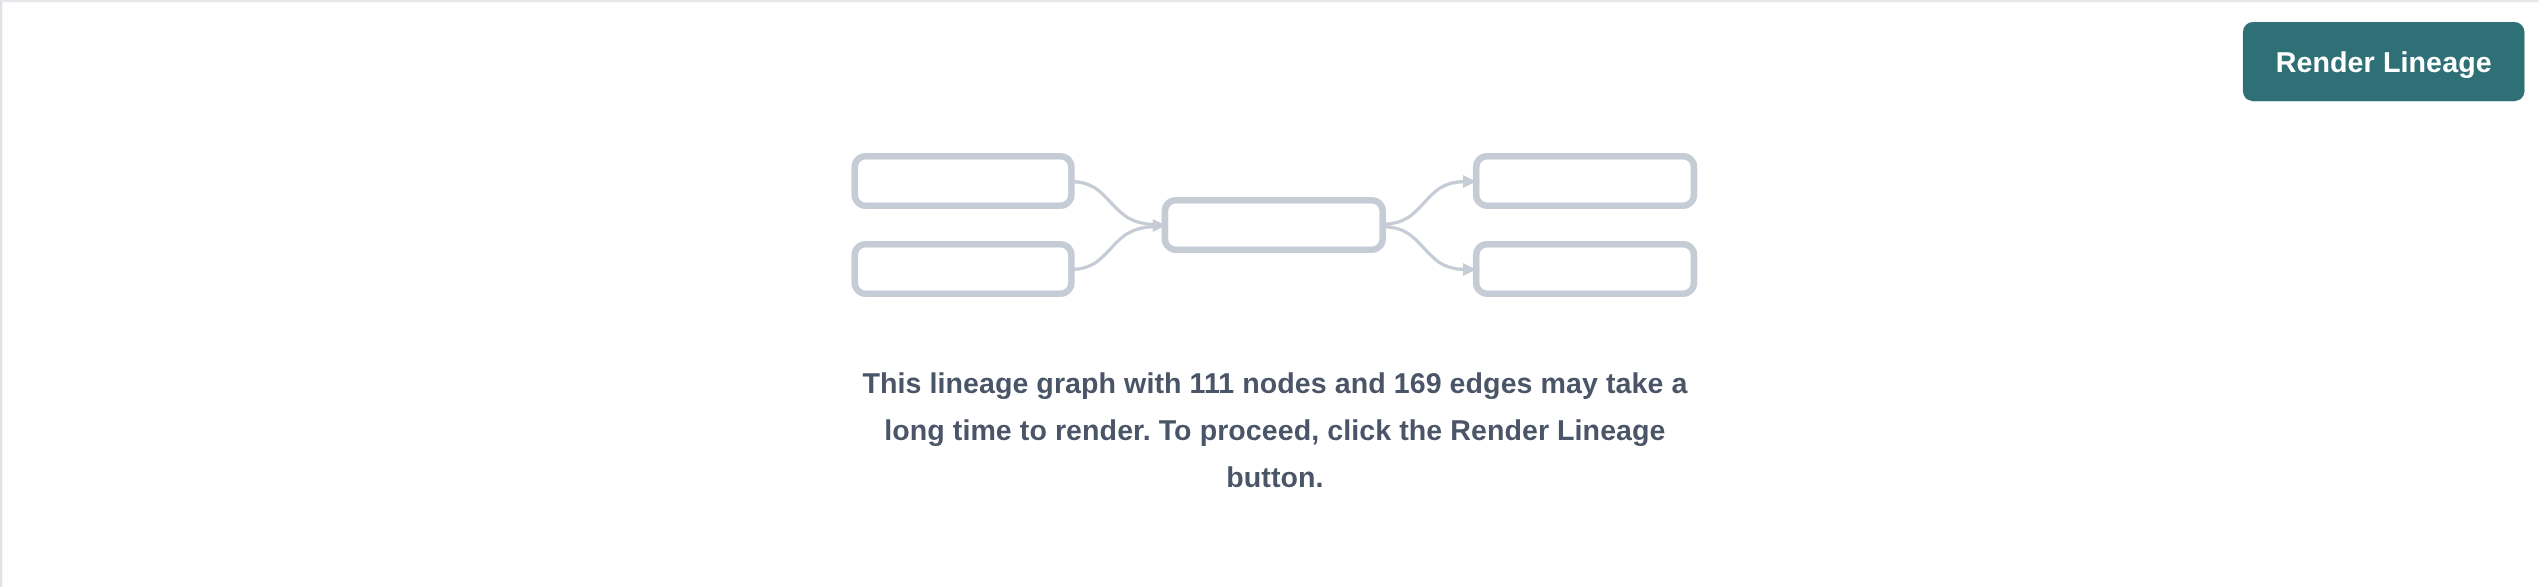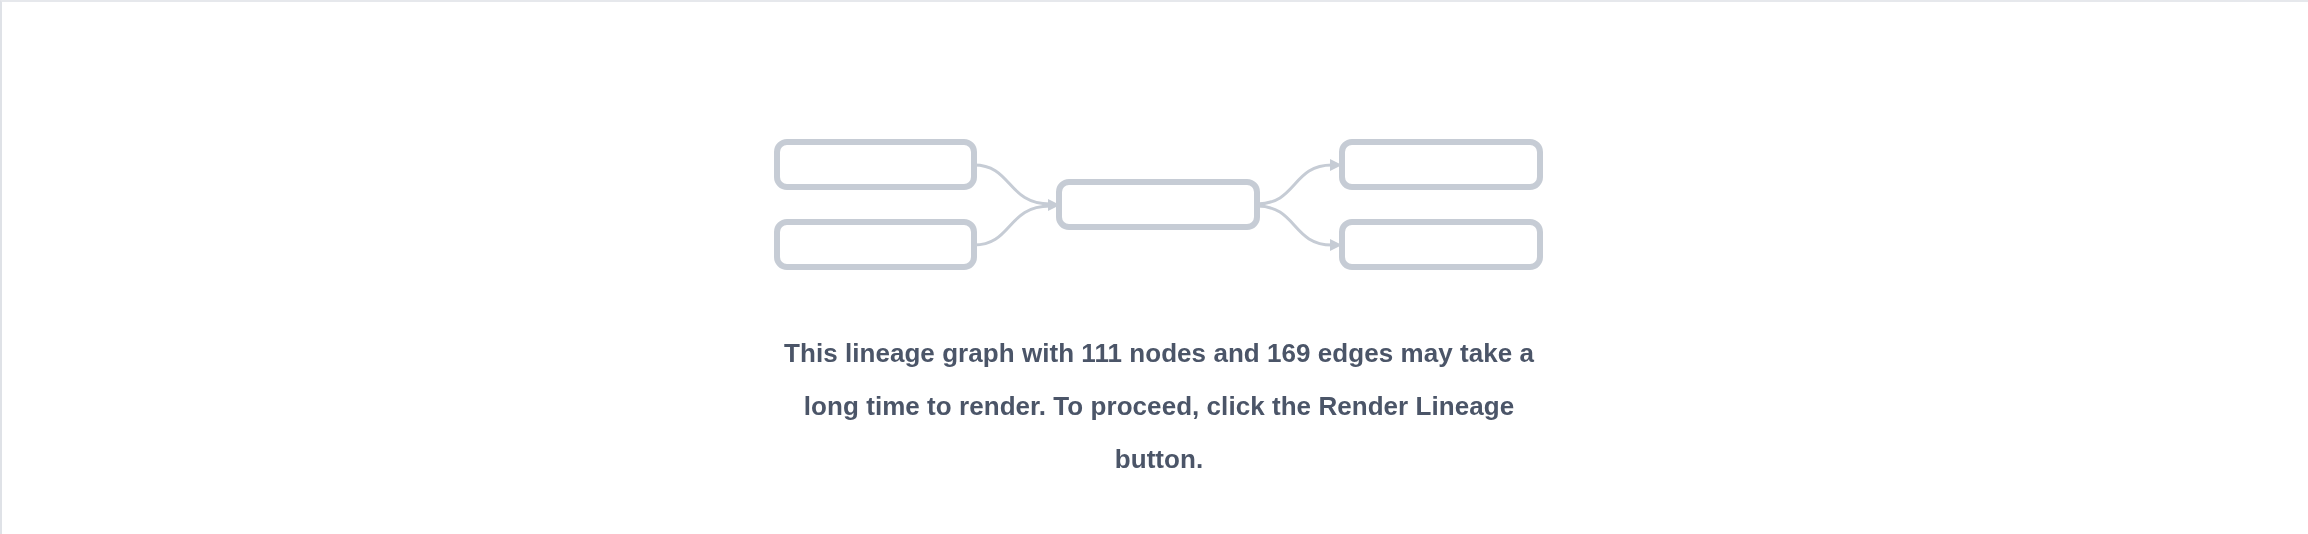--- a/index.html
+++ b/index.html
@@ -79,29 +79,30 @@
   #lineage-warning-message {
     position: absolute;
     left: 757px;
     top: 325px;
     width: 800px;
     text-align: center;
     color: #4b5568;
     font-family: "Liberation Sans", sans-serif;
     font-size: 26px;
     font-weight: bold;
-    line-height: 53px;
+    line-height: 43px;
     letter-spacing: 0.05px;
   }
 </style>
 </head>
 <body>
 
 <div id="app-root">
 
+  <button id="render-lineage-button" type="button">Render Lineage</button>
 
   <div id="lineage-placeholder-graph">
     <svg viewBox="0 0 800 155" xmlns="http://www.w3.org/2000/svg">
 
       <path class="ph-edge" d="M 212 35 C 250 35, 245 74, 288 74"></path>
       <path class="ph-edge" d="M 212 115 C 250 115, 245 76, 288 76"></path>
       <polygon class="ph-arrowhead" points="286,69 298,75 286,81"></polygon>
 
       <path class="ph-edge" d="M 495 74 C 535 74, 530 35, 570 35"></path>
       <polygon class="ph-arrowhead" points="568,29 580,35 568,41"></polygon>

